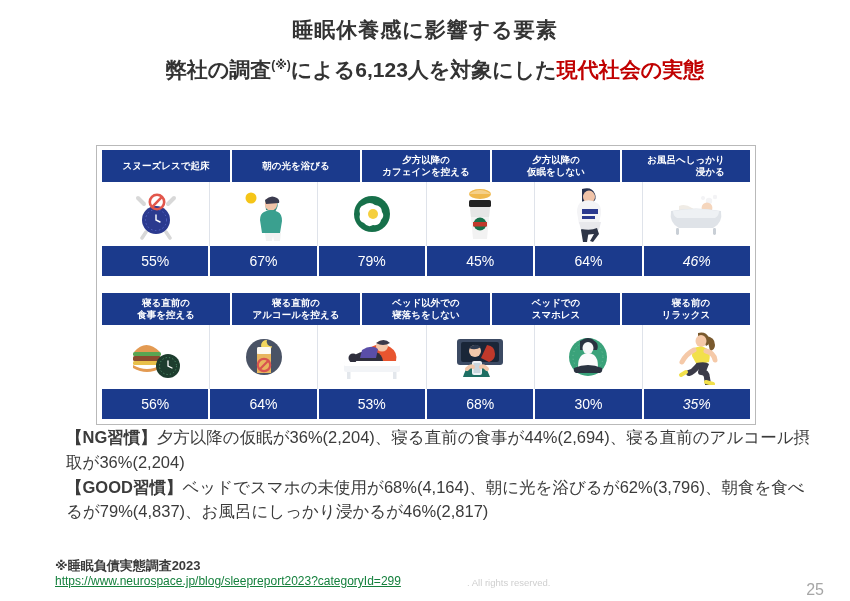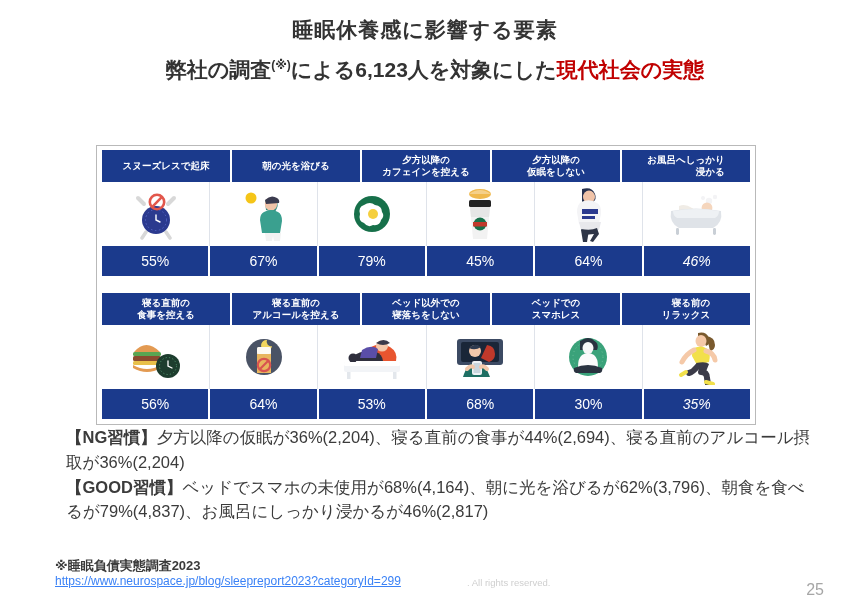--- a/index.html
+++ b/index.html
@@ -140,21 +140,21 @@
     top: 540px;
     font-size: 13px;
     font-weight: bold;
     color: #3b3b3b;
   }
   .url {
     position: absolute;
     left: 55px;
     top: 557px;
     font-size: 12px;
-    color: #3b82f6;
+    color: #15803d;
     text-decoration: underline;
     white-space: nowrap;
     text-align: center;
   }
   .copyright {
     position: absolute;
     left: 455px;
     top: 560px;
     font-size: 9.5px;
     color: #cfcfcf;

